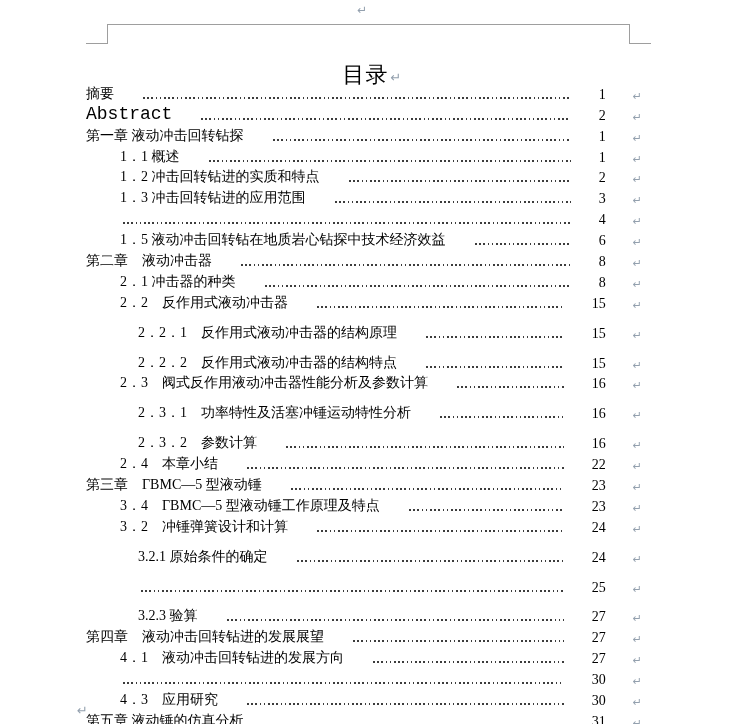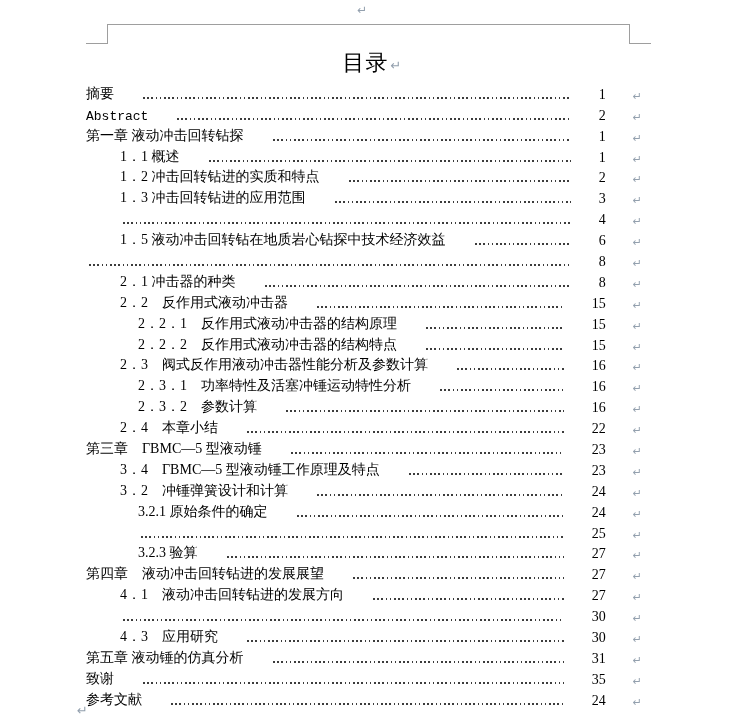--- a/index.html
+++ b/index.html
@@ -15,34 +15,34 @@
   .bm-lv     { left:107px; top:24px;  width:1px;   height:20px; }
   .bm-lh     { left:86px;  top:43px;  width:21px;  height:1px; }
   .bm-rv     { left:629px; top:24px;  width:1px;   height:20px; }
   .bm-rh     { left:629px; top:43px;  width:22px;  height:1px; }
 
   .pmark { color:#93a0ae; font-family:"DejaVu Sans",sans-serif; }
   .hdr-pmark { position:absolute; left:357px; top:3px; font-size:12px; }
   .tail-pmark { position:absolute; left:77px; top:703px; font-size:13px; }
 
   .title-wrap {
-    position:absolute; left:0; top:48px; width:744px;
+    position:absolute; left:0; top:60px; width:744px;
     text-align:center; font-size:22px; letter-spacing:1px; white-space:nowrap;
   }
   .title-wrap .pmark { font-size:13px; letter-spacing:0; margin-left:2px; }
 
   .toc { position:absolute; left:86px; top:84px; width:556px; font-size:14px; }
   .row {
     display:flex; align-items:flex-end; height:20.9px;
     padding-bottom:2px; white-space:nowrap; cursor:default;gap:26px;
   }
   .lvl1 { padding-left:34px; }
-  .lvl2 { padding-left:52px; }
+  .lvl2 { padding-left:52px;margin-top:9px; }
   .lbl  { flex:0 0 auto; }
-  .lbl.mono { font-family:"Liberation Mono","DejaVu Sans Mono",monospace; font-size:13px; }
+  .lbl.mono { font-family:"Liberation Mono","DejaVu Sans Mono",monospace; font-size:18px; }
   .leader {
     flex:1 1 auto; height:2px; min-width:8px;
     margin:0 2px 4px 3px;
     background:repeating-linear-gradient(to right,#3c3c3c 0 1.6px,transparent 1.6px 4.2px);
   }
   .pg { flex:0 0 auto; }
   .row .pmark { flex:0 0 auto; font-size:11px; margin-left:1px; }
 </style>
 </head>
 <body>
@@ -103,20 +103,21 @@
     <span class="pg">4</span>
     <span class="pmark">↵</span>
   </div>
       <div class="row lvl1">
     <span class="lbl">1．5 液动冲击回转钻在地质岩心钻探中技术经济效益</span>
     <span class="leader"></span>
     <span class="pg">6</span>
     <span class="pmark">↵</span>
   </div>
       <div class="row lvl0">
+    <span class="lbl">第二章　液动冲击器</span>
     <span class="leader"></span>
     <span class="pg">8</span>
     <span class="pmark">↵</span>
   </div>
       <div class="row lvl1">
     <span class="lbl">2．1 冲击器的种类</span>
     <span class="leader"></span>
     <span class="pg">8</span>
     <span class="pmark">↵</span>
   </div>

